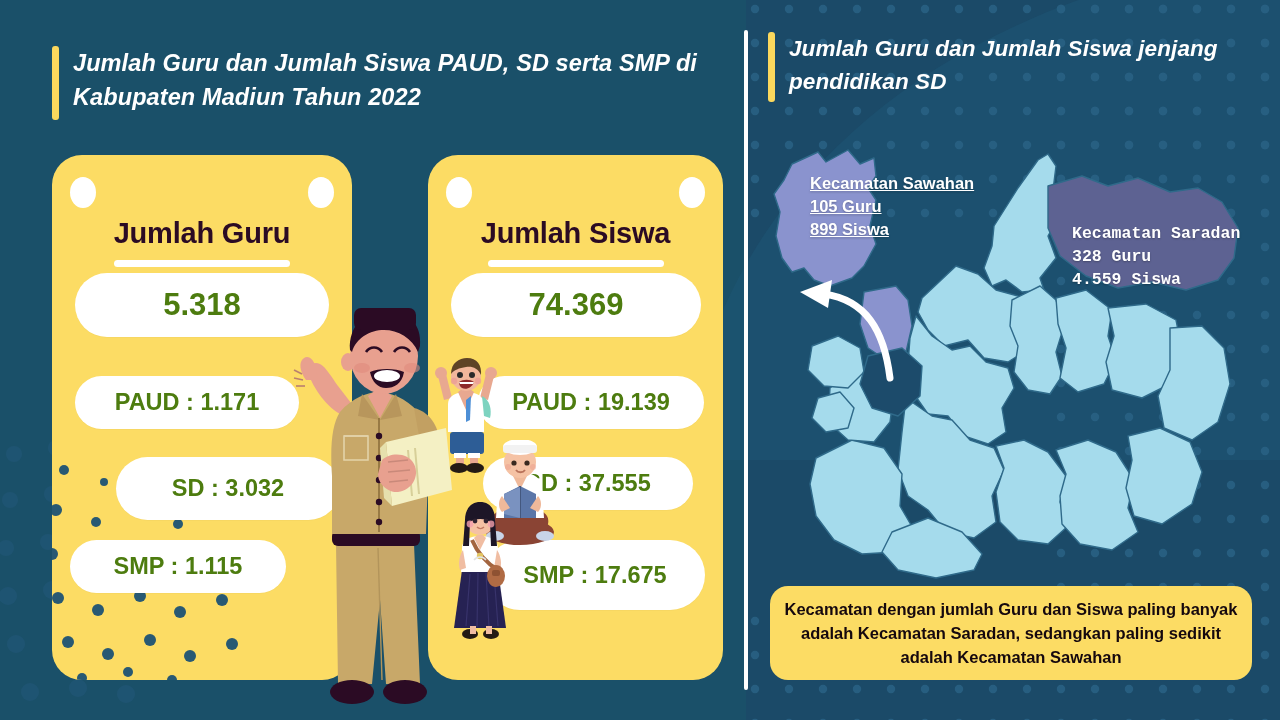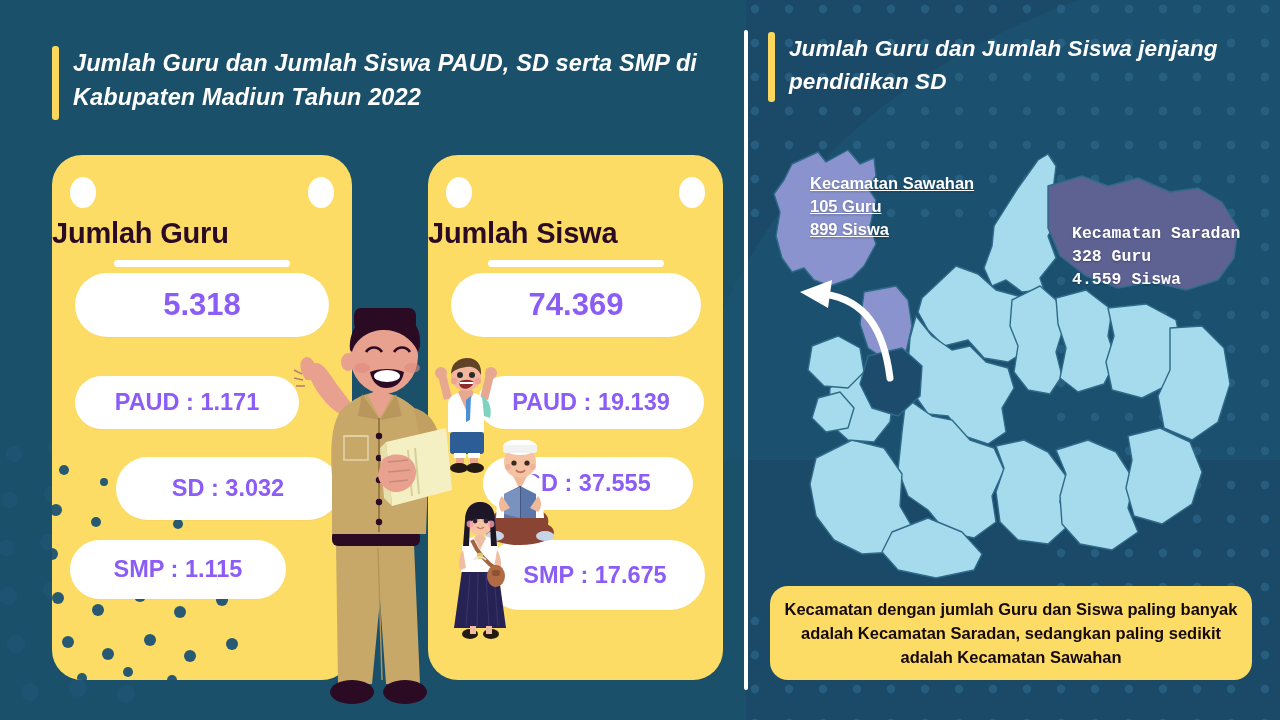--- a/index.html
+++ b/index.html
@@ -54,43 +54,43 @@
   .card-dots { position:absolute; left:-10px; bottom:-6px; width:220px; height:230px; opacity:.95; }
 
   .card-hole {
     position:absolute; top:22px; width:26px; height:31px;
     background:#ffffff; border-radius:50%;
   }
   .hole-l { left:18px; }
   .hole-r { right:18px; }
 
   .card-title {
-    position:absolute; top:62px; left:0; right:0; text-align:left;
+    position:absolute; top:62px; left:0; right:0; text-align:center;
     color:#2b0b24; font-size:29px; font-weight:bold; letter-spacing:-.2px;
     z-index:4;
   }
   .card-rule {
     position:absolute; top:105px; left:50%; transform:translateX(-50%);
     width:176px; height:7px; background:#ffffff; border-radius:4px; z-index:4;
   }
 
   .pill {
     position:absolute; background:#ffffff; border-radius:40px;
     display:flex; align-items:center; justify-content:center;
-    color:#8b5cf6; font-weight:bold; z-index:5;
+    color:#4d7c0f; font-weight:bold; z-index:5;
     box-shadow:0 1px 0 rgba(0,0,0,.02);
   }
   .pill-total { font-size:31px; }
   .pill-row   { font-size:23.5px; }
 
   
   #guru-total { left:23px;  top:118px; width:254px; height:64px; }
   #guru-paud  { left:23px;  top:221px; width:224px; height:53px; }
   #guru-sd    { left:64px;  top:302px; width:224px; height:63px; }
-  #guru-smp   { left:18px;  top:385px; width:216px; height:59px; }
+  #guru-smp   { left:18px;  top:385px; width:216px; height:53px; }
 
   
   #siswa-total { left:23px; top:118px; width:250px; height:64px; }
   #siswa-paud  { left:50px; top:221px; width:226px; height:53px; }
   #siswa-sd    { left:55px; top:302px; width:210px; height:53px; }
   #siswa-smp   { left:57px; top:385px; width:220px; height:70px; }
 
   
   .illus { position:absolute; pointer-events:none; }
   #teacher  { left:262px; top:300px; width:230px; height:420px; z-index:6; }

